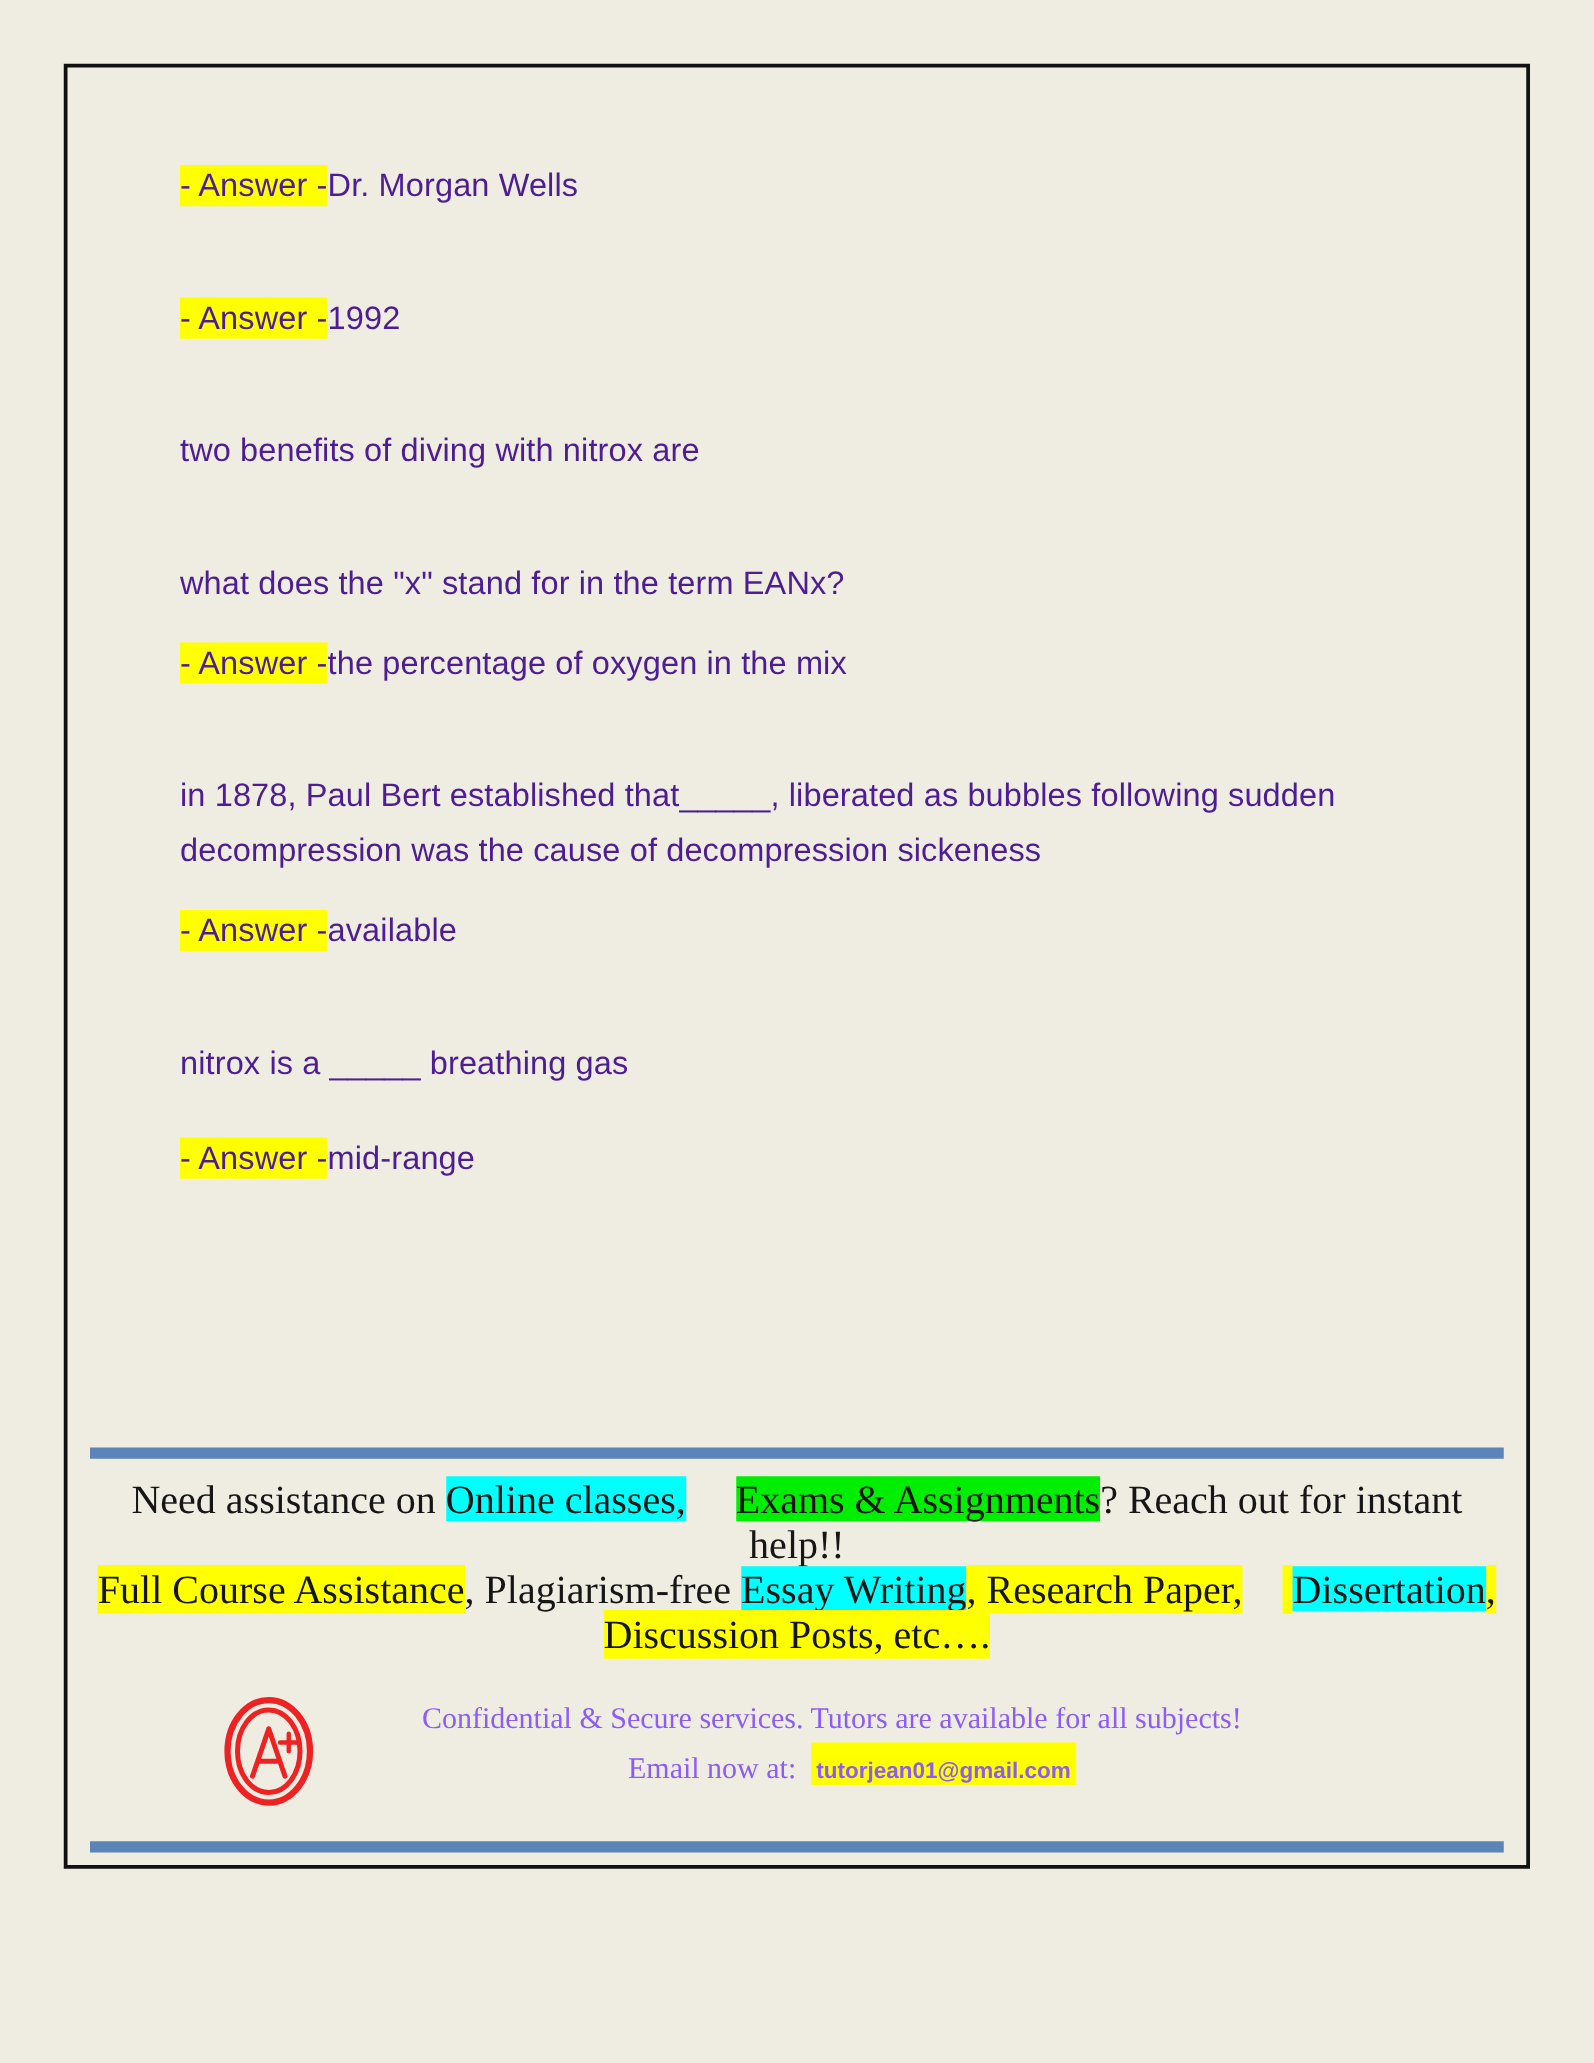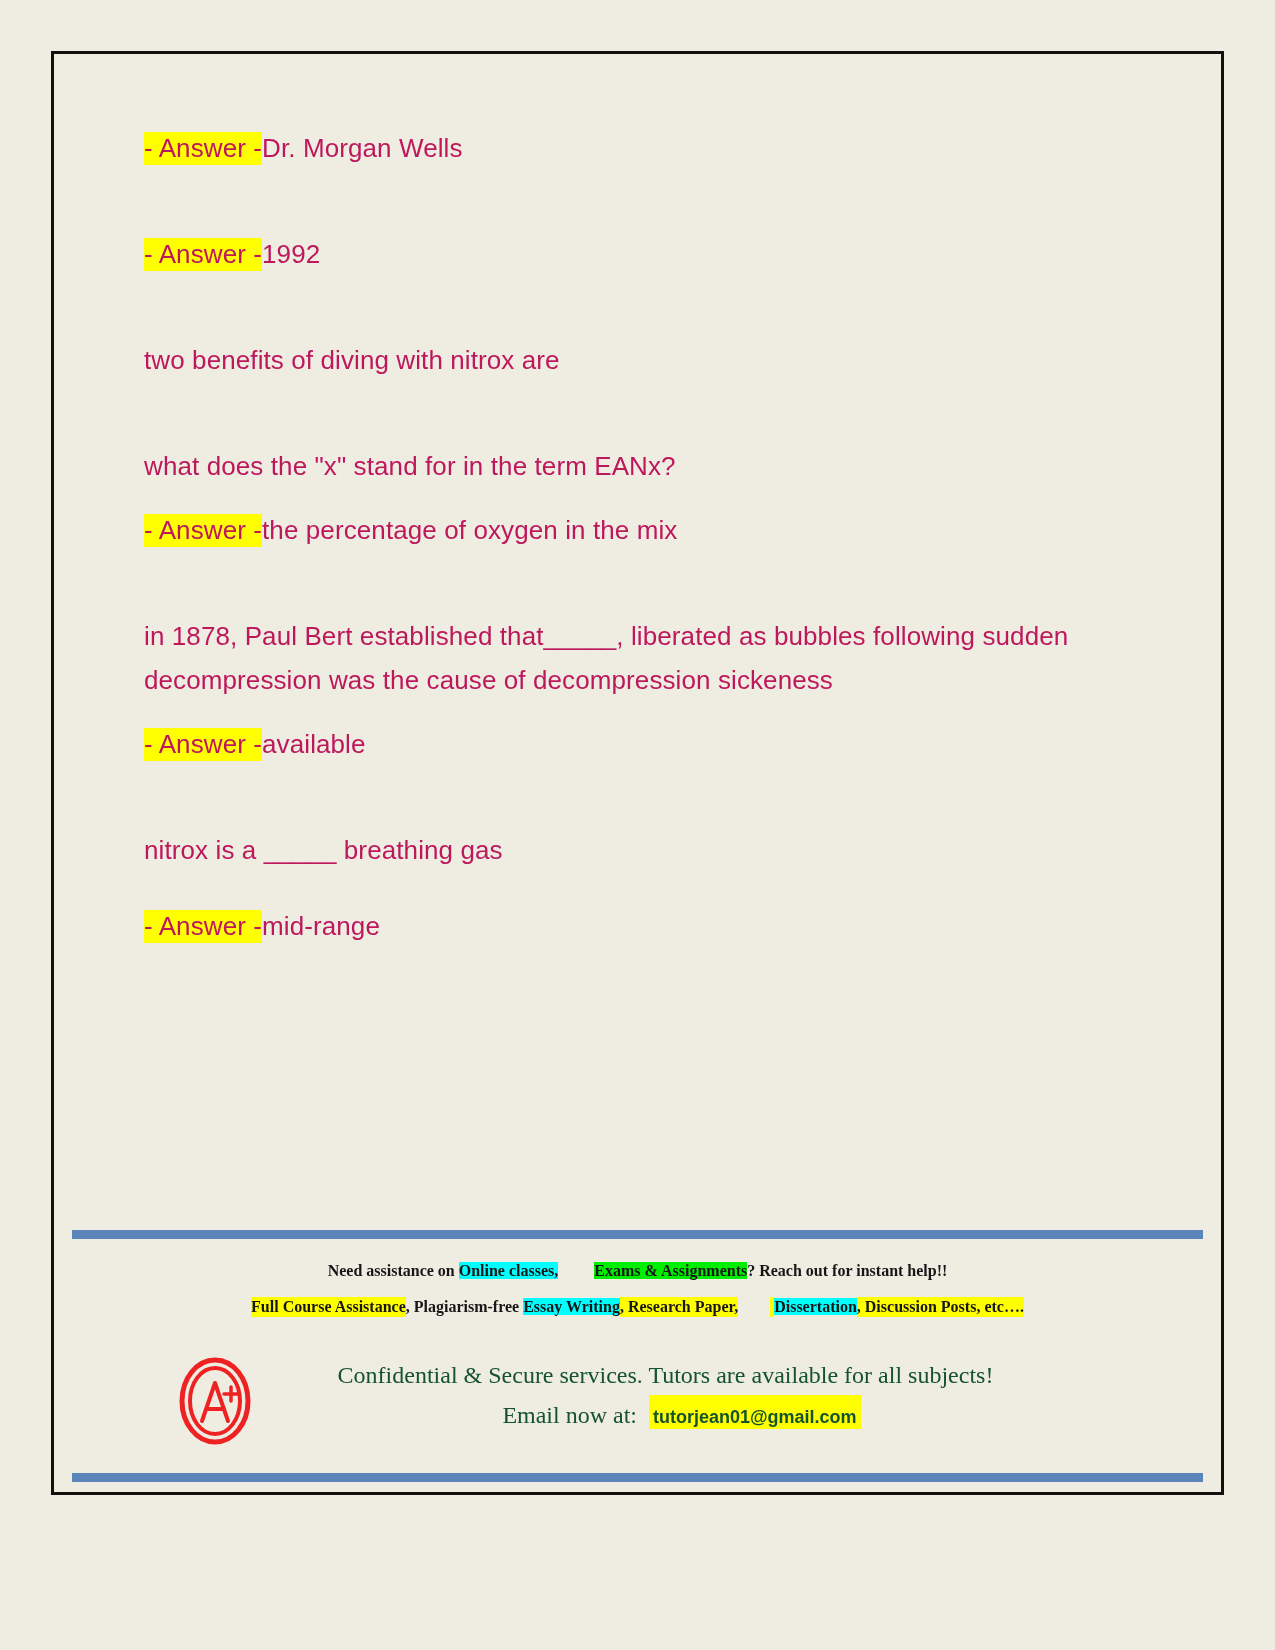--- a/index.html
+++ b/index.html
@@ -28,21 +28,21 @@
     left: 90px;
     top: 72px;
     width: 990px;
   }
   .qa-block {
     margin-bottom: 60px;
   }
   .line {
     font-size: 26px;
     line-height: 44px;
-    color: #be185d;
+    color: #4c1d95;
     letter-spacing: 0.1px;
   }
   .hl-yellow {
     background: #FFFF00;
     padding: 1px 0 2px 0;
   }
   .hl-cyan {
     background: #00FFFF;
   }
   .hl-green {
@@ -57,45 +57,44 @@
   }
   .divider {
     height: 9px;
     background: #5B84B8;
     margin: 0 6px;
   }
   .divider-top { margin-bottom: 14px; }
   .divider-bottom { margin-top: 22px; }
   .ad-text {
     font-family: "Liberation Serif", serif;
-    font-size: 16px;
+    font-size: 32px;
     line-height: 36px;
     color: #161616;
     text-align: center;
-    font-weight: bold;
   }
   .ad-line1 { }
   .ad-line2 { }
   .ad-lower {
     position: relative;
     margin-top: 30px;
     min-height: 96px;
   }
   .logo {
     position: absolute;
     left: 110px;
     top: 2px;
     width: 78px;
     height: 88px;
   }
   .ad-lower-text {
     font-family: "Liberation Serif", serif;
     font-size: 24px;
     line-height: 40px;
-    color: #14532d;
+    color: #8b5cf6;
     text-align: center;
     padding-left: 56px;
   }
   .email {
     font-family: "Liberation Sans", sans-serif;
     font-weight: bold;
     font-size: 18px;
     background: #FFFF00;
     padding: 12px 4px 2px 4px;
   }

